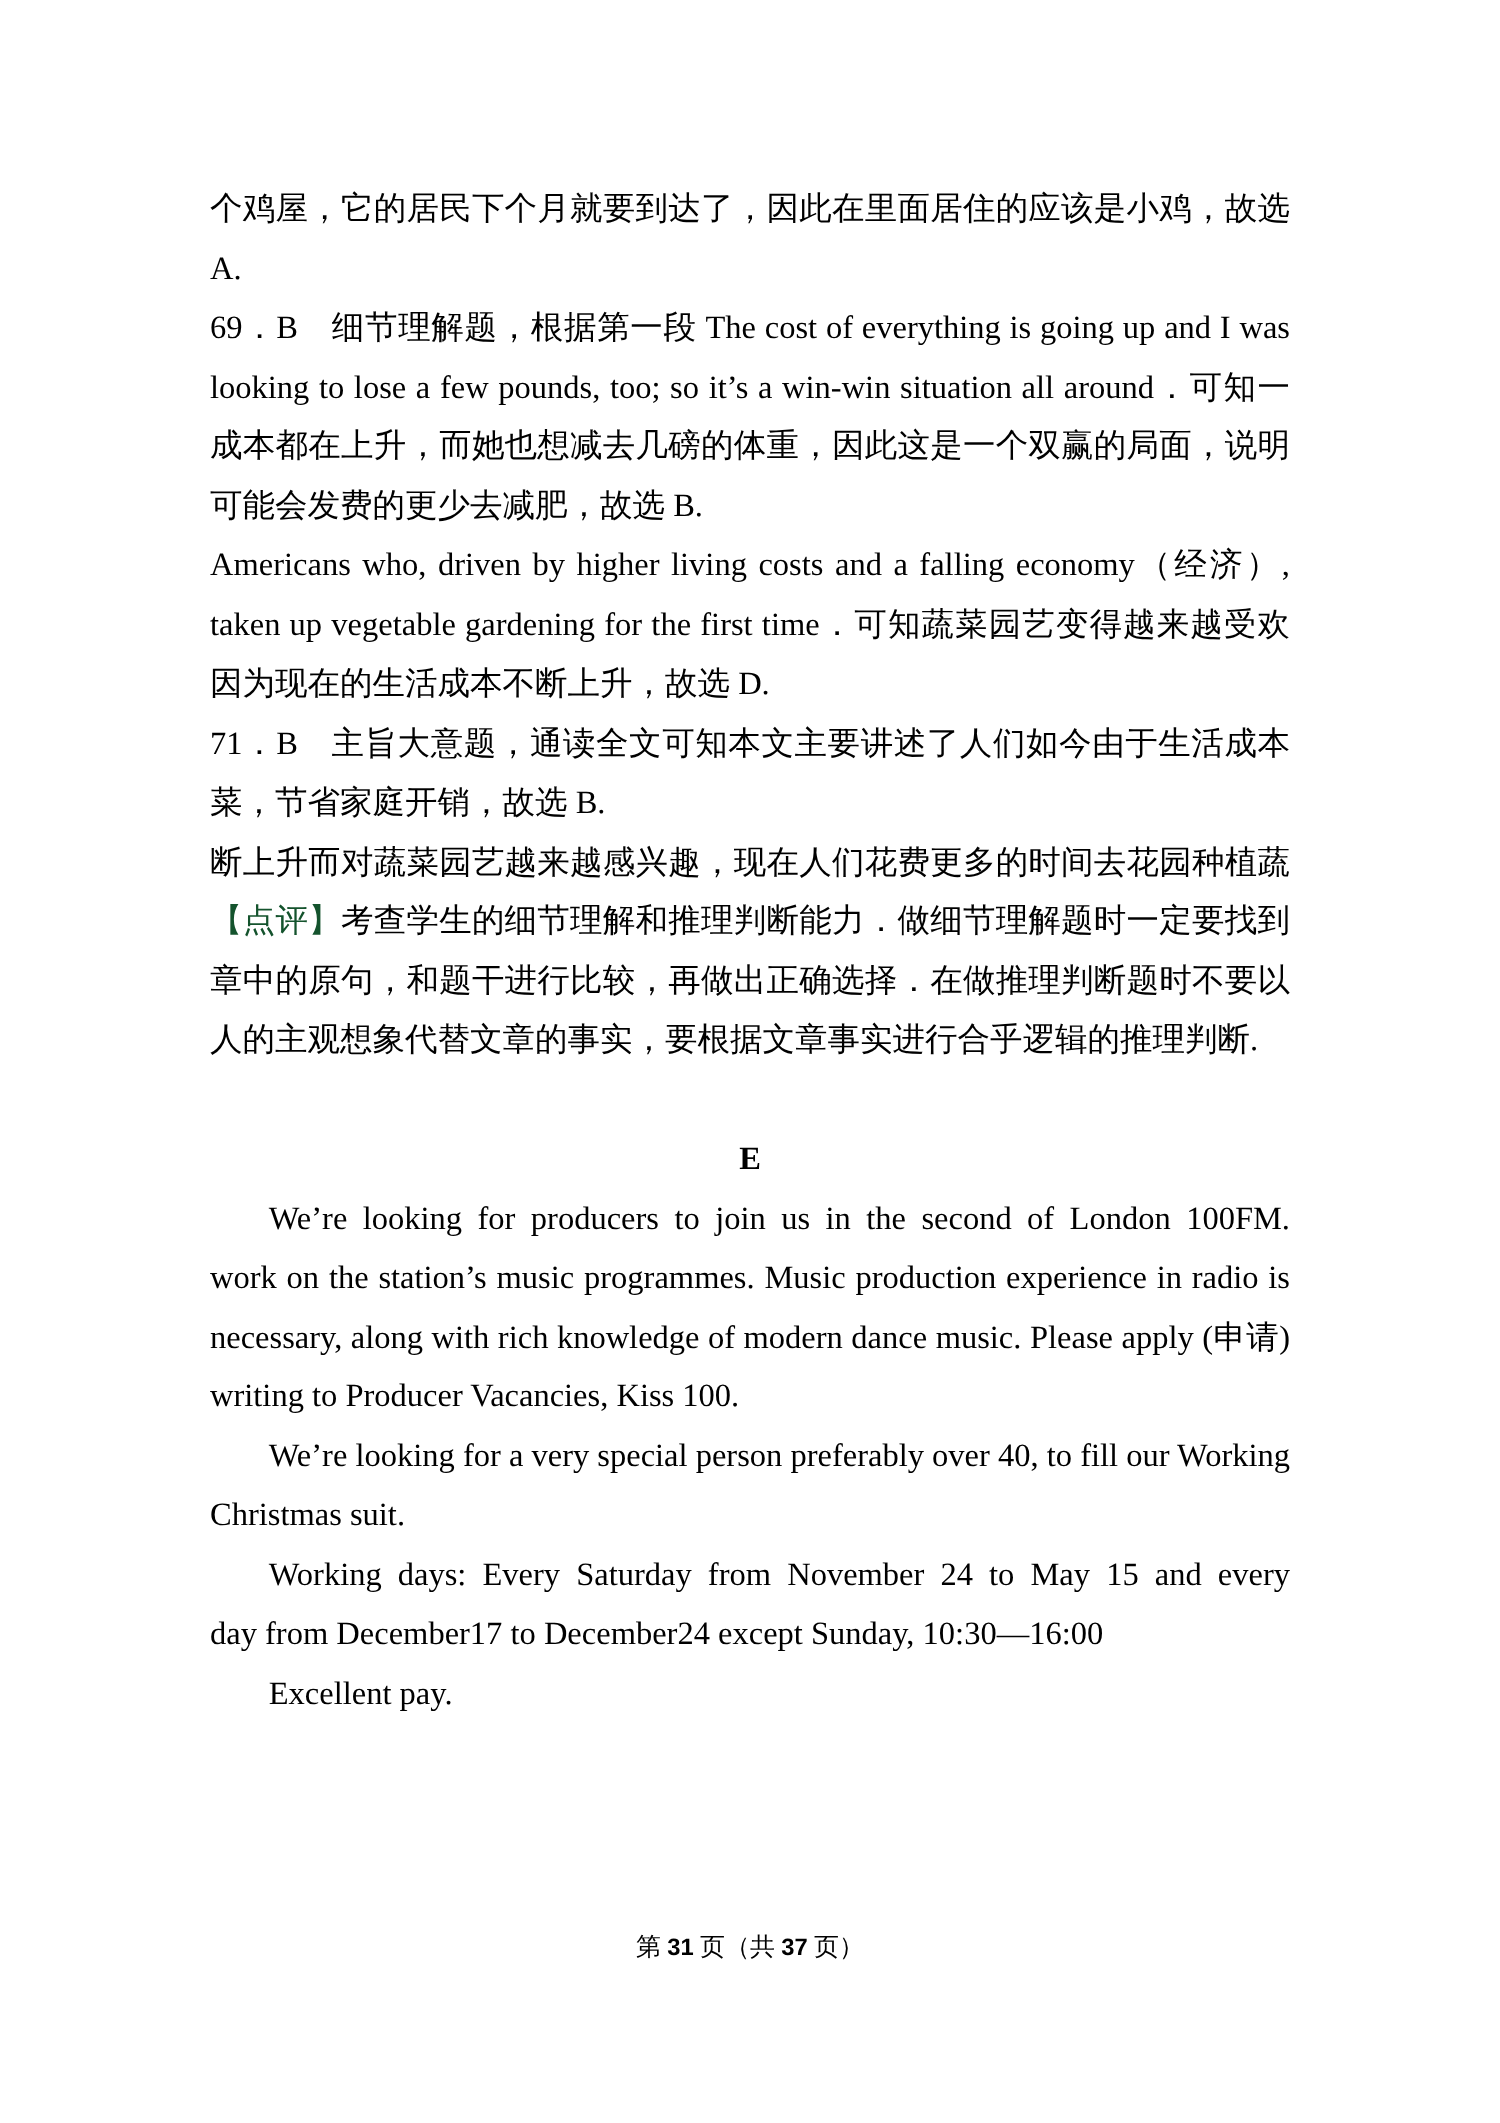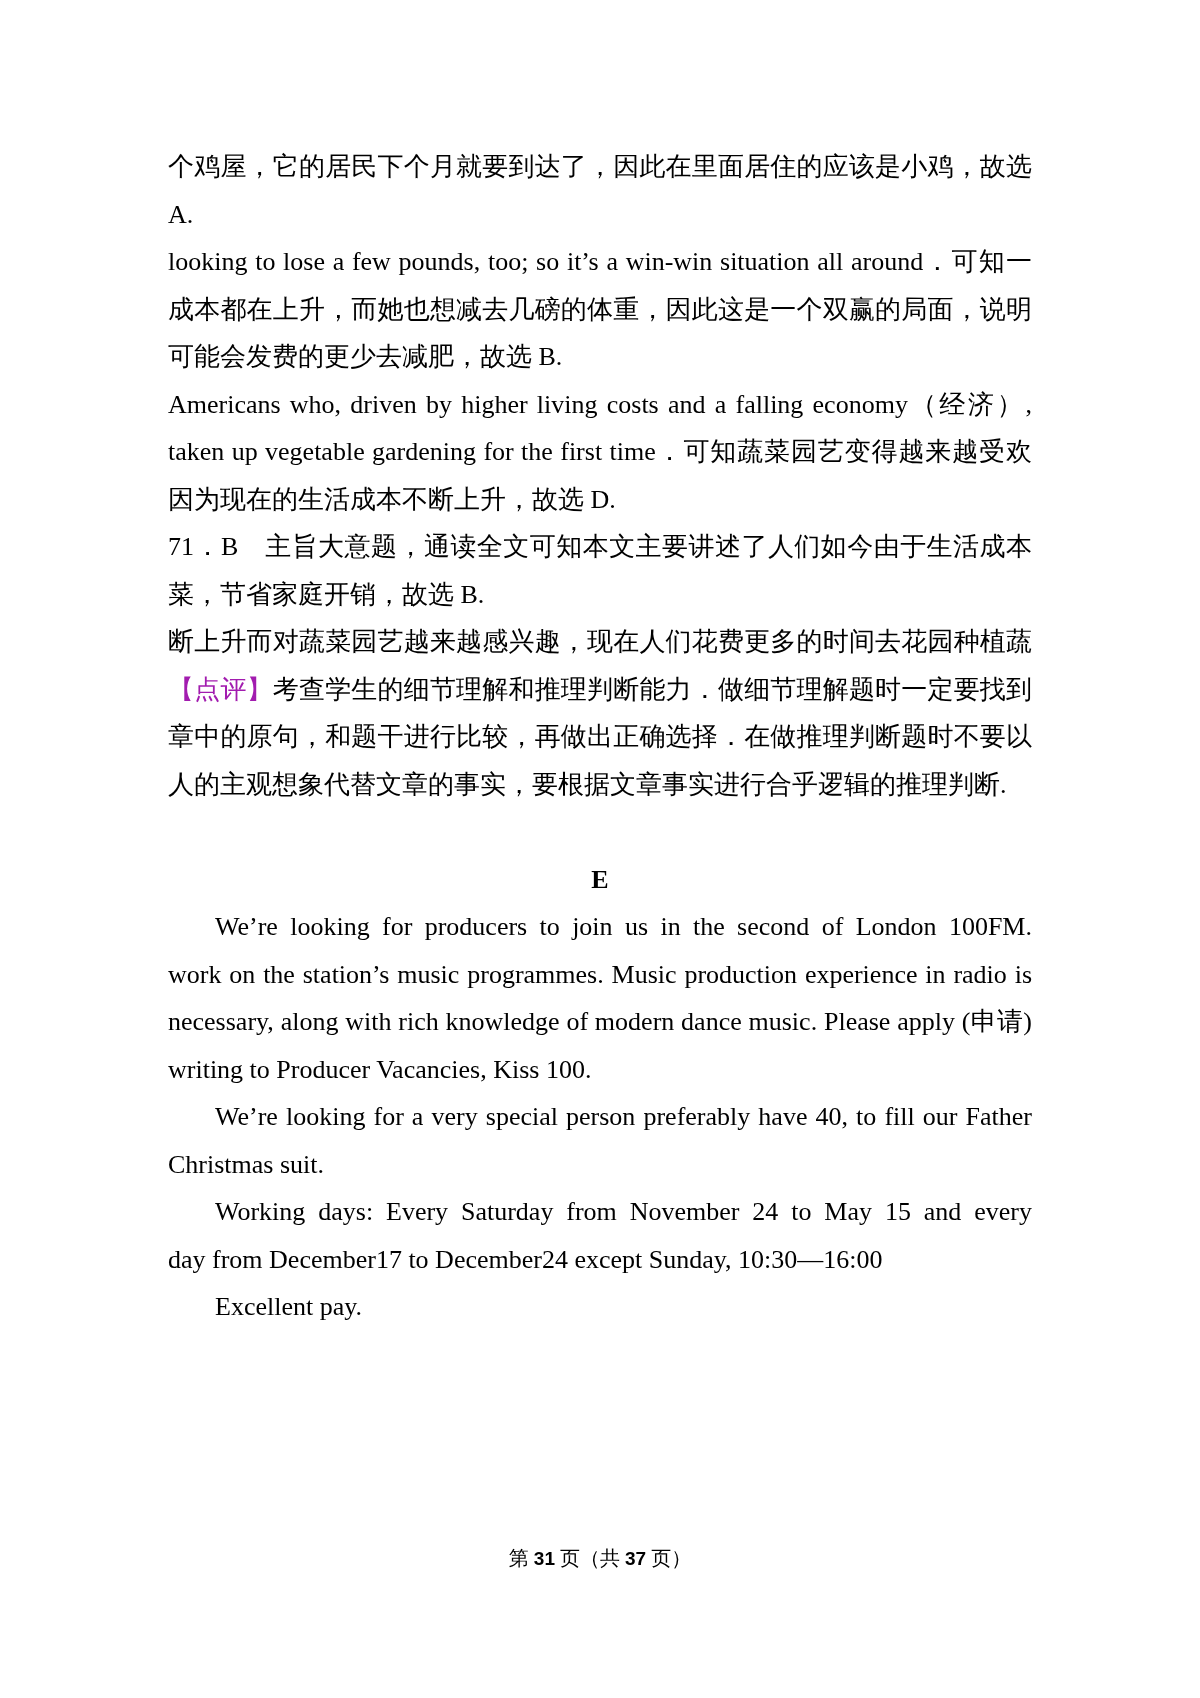--- a/index.html
+++ b/index.html
@@ -32,21 +32,21 @@
   .j {                              
     text-align: justify;
     text-align-last: justify;
   }
   .center {
     text-align: center;
     text-align-last: center;
   }
   .b { font-weight: bold; }
   .ind { text-indent: 47px; }       
-  .blue { color: #a21caf; }         
+  .blue { color: #14532d; }         
   .footer {
     position: absolute;
     left: 0;
     top: 1545px;
     width: 100%;
     text-align: center;
     font-size: 20px;
     line-height: 27px;
   }
   .fnum {
@@ -56,20 +56,21 @@
   }
 </style>
 </head>
 <body>
 
 <div class="page">
   <div class="content">
 
     <div class="line j">个鸡屋，它的居民下个月就要到达了，因此在里面居住的应该是小鸡，故选</div>
     <div class="line">A.</div>
+    <div class="line j">69．B　细节理解题，根据第一段 The cost of everything is going up and I was</div>
     <div class="line j">looking to lose a few pounds, too; so it’s a win-win situation all around．可知一切的</div>
     <div class="line j">成本都在上升，而她也想减去几磅的体重，因此这是一个双赢的局面，说明她</div>
     <div class="line">可能会发费的更少去减肥，故选 B.</div>
     <div class="line j">Americans who, driven by higher living costs and a falling economy（经济）, have</div>
     <div class="line j">taken up vegetable gardening for the first time．可知蔬菜园艺变得越来越受欢迎是</div>
     <div class="line">因为现在的生活成本不断上升，故选 D.</div>
     <div class="line j">71．B　主旨大意题，通读全文可知本文主要讲述了人们如今由于生活成本不</div>
     <div class="line">菜，节省家庭开销，故选 B.</div>
     <div class="line j">断上升而对蔬菜园艺越来越感兴趣，现在人们花费更多的时间去花园种植蔬</div>
 
@@ -79,21 +80,21 @@
 
     <div class="line"></div>
 
     <div class="line b center">E</div>
 
     <div class="line j ind">We’re looking for producers to join us in the second of London 100FM. You’ll</div>
     <div class="line j">work on the station’s music programmes. Music production experience in radio is</div>
     <div class="line j">necessary, along with rich knowledge of modern dance music. Please apply (申请) in</div>
     <div class="line">writing to Producer Vacancies, Kiss 100.</div>
 
-    <div class="line j ind">We’re looking for a very special person preferably have 40, to fill our Father</div>
+    <div class="line j ind">We’re looking for a very special person preferably over 40, to fill our Working</div>
     <div class="line">Christmas suit.</div>
     <div class="line j ind">Working days: Every Saturday from November 24 to May 15 and every</div>
     <div class="line">day from December17 to December24 except Sunday, 10:30—16:00</div>
     <div class="line ind">Excellent pay.</div>
 
   </div>
 
   <div class="footer"><span>第 </span><span class="fnum">31</span><span> 页（共 </span><span class="fnum">37</span><span> 页）</span></div>
 </div>
 

